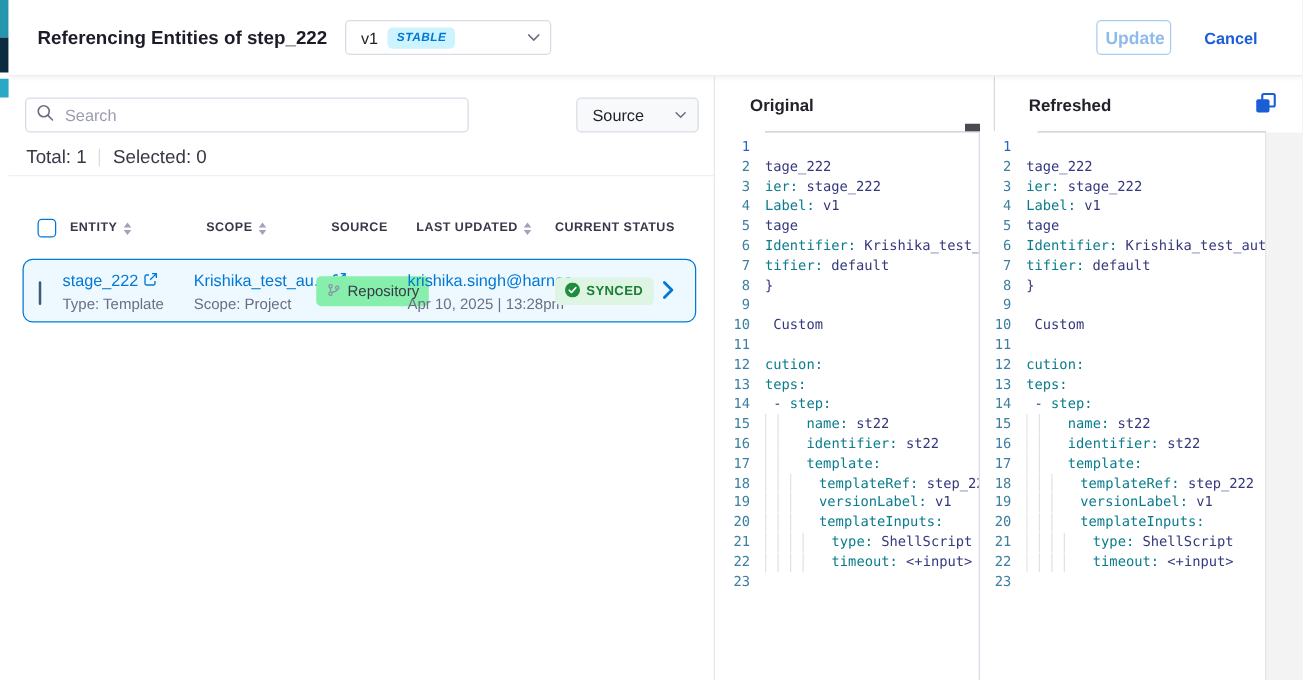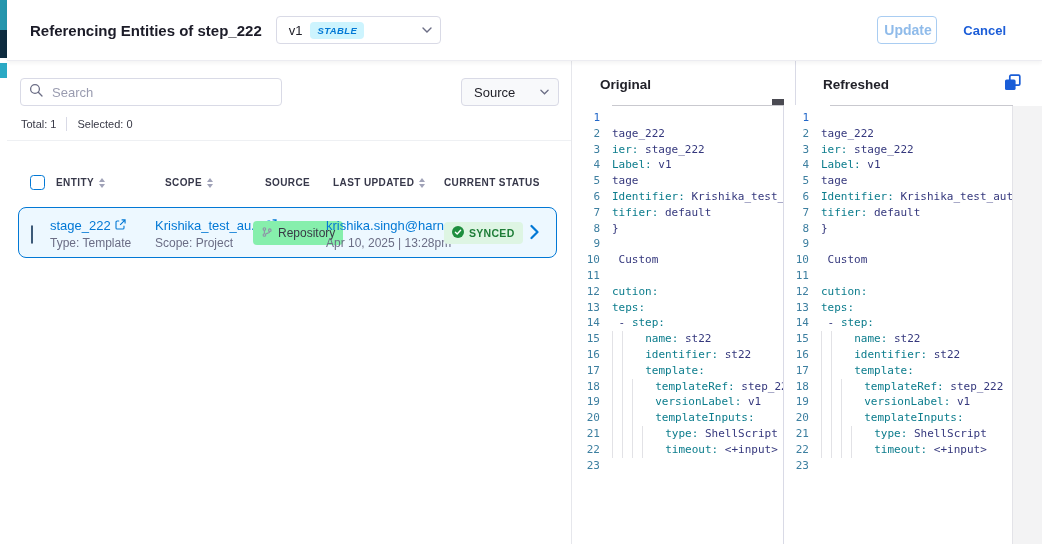--- a/index.html
+++ b/index.html
@@ -23,31 +23,31 @@
   .ver-sel .chev{margin-left:auto;}
   .hdr-spacer{flex:1;}
   .btn-update{width:60px;height:28px;border:1px solid #a9cdf2;border-radius:4px;background:#fff;color:#8fbbea;
     font-size:14px;font-weight:bold;margin-right:20px;font-family:inherit;}
   .btn-cancel{background:none;border:none;color:#1b5dd8;font-size:13px;font-weight:bold;margin-right:30px;
     cursor:pointer;font-family:inherit;}
   
   .body{position:absolute;left:0;top:61px;right:0;bottom:0;}
   .left-sec{position:absolute;left:0;top:0;width:565px;bottom:0;border-right:1px solid #e6e7ec;box-sizing:border-box;}
   .filters{position:absolute;left:13px;top:17px;right:12px;display:flex;align-items:center;}
-  .search{width:262px;height:28px;border:1px solid #d9dae6;border-radius:4px;display:flex;align-items:center;
+  .search{width:355px;height:28px;border:1px solid #d9dae6;border-radius:4px;display:flex;align-items:center;
     padding:0 8px;box-sizing:border-box;background:#fff;}
   .search input{border:none;outline:none;flex:1;font-size:13px;margin-left:7px;color:#22222a;font-family:inherit;background:transparent;}
   .search input::placeholder{color:#9a9cb0;}
   .drop{width:98px;height:28px;border:1px solid #d9dae6;border-radius:4px;background:#f8f9fb;display:flex;
     align-items:center;padding:0 9px 0 12px;box-sizing:border-box;cursor:pointer;}
   .drop span{font-size:13px;color:#22222a;}
   .drop .chev{margin-left:auto;}
   .drop.src{margin-left:auto;}
   .drop.sts{margin-left:12px;}
-  .totals{position:absolute;left:14px;top:56px;display:flex;align-items:center;font-size:11px;color:#383946;}
+  .totals{position:absolute;left:14px;top:56px;display:flex;align-items:center;font-size:15px;color:#383946;}
   .totals .sep{width:1px;height:14px;background:#d9dae6;margin:0 10px;}
   .rule{position:absolute;left:0;top:79px;right:0;height:1px;background:#eef0f3;}
   
   .thead{position:absolute;left:0;top:114px;right:0;height:18px;font-size:10px;font-weight:bold;color:#37384a;letter-spacing:.4px;}
   .th{position:absolute;top:2px;display:flex;align-items:center;gap:5px;}
   .sort{display:inline-flex;flex-direction:column;gap:2px;cursor:pointer;}
   .sort i{display:block;width:0;height:0;border-left:3.5px solid transparent;border-right:3.5px solid transparent;}
   .sort .up{border-bottom:4px solid #a0a2b8;}
   .sort .dn{border-top:4px solid #a0a2b8;}
   .cb{width:15px;height:15px;border:1.6px solid #0278d5;border-radius:3.5px;background:#fff;box-sizing:border-box;cursor:pointer;}

